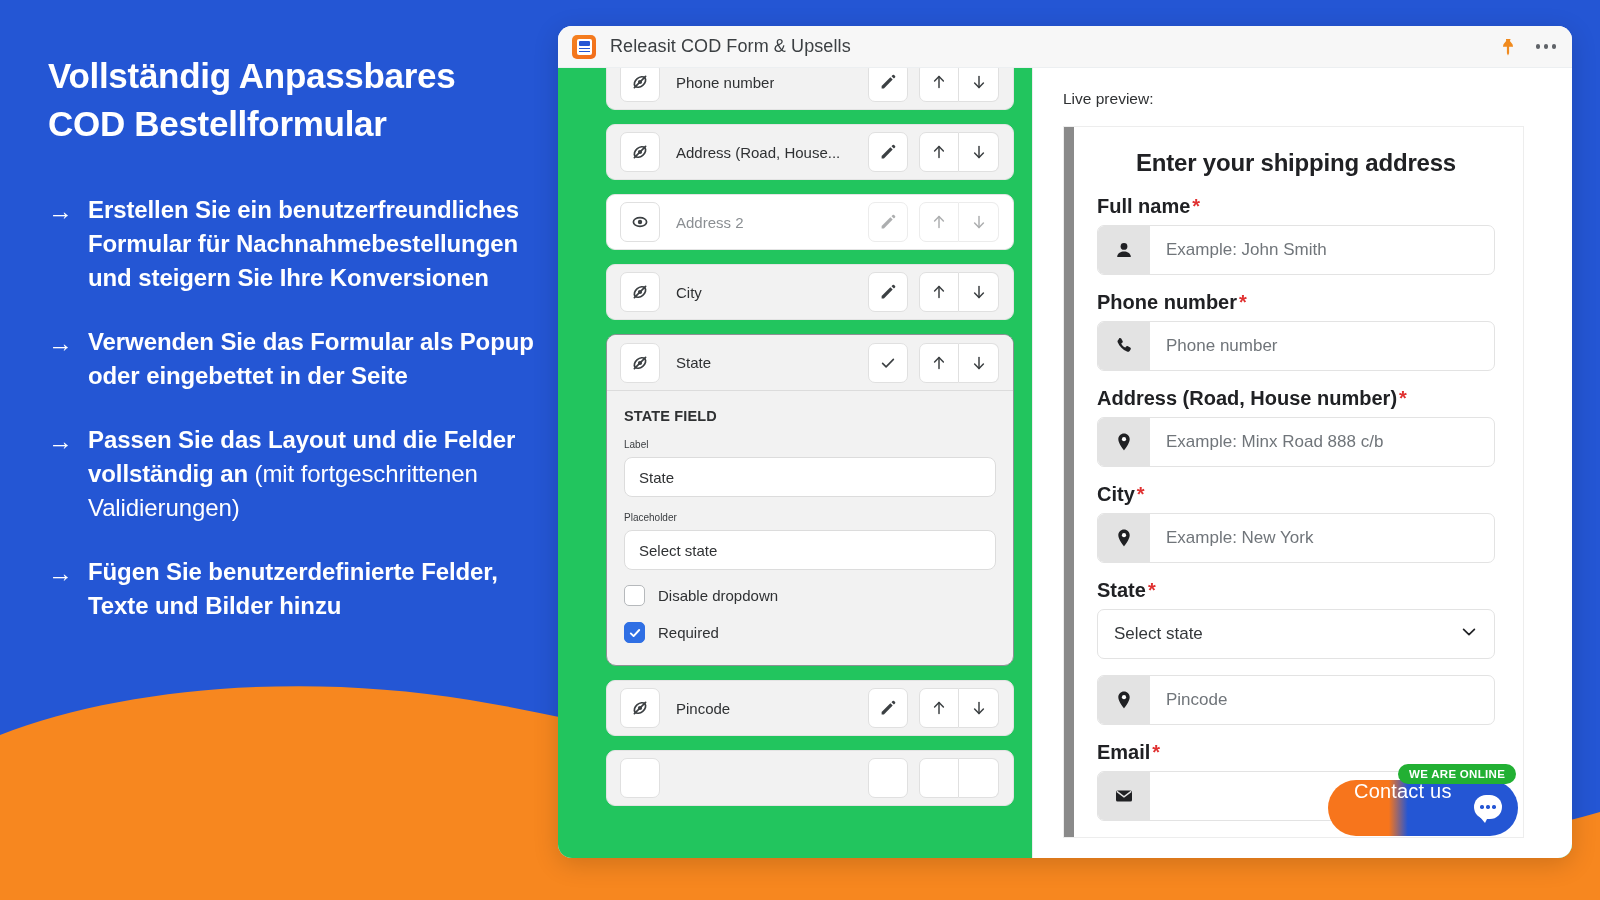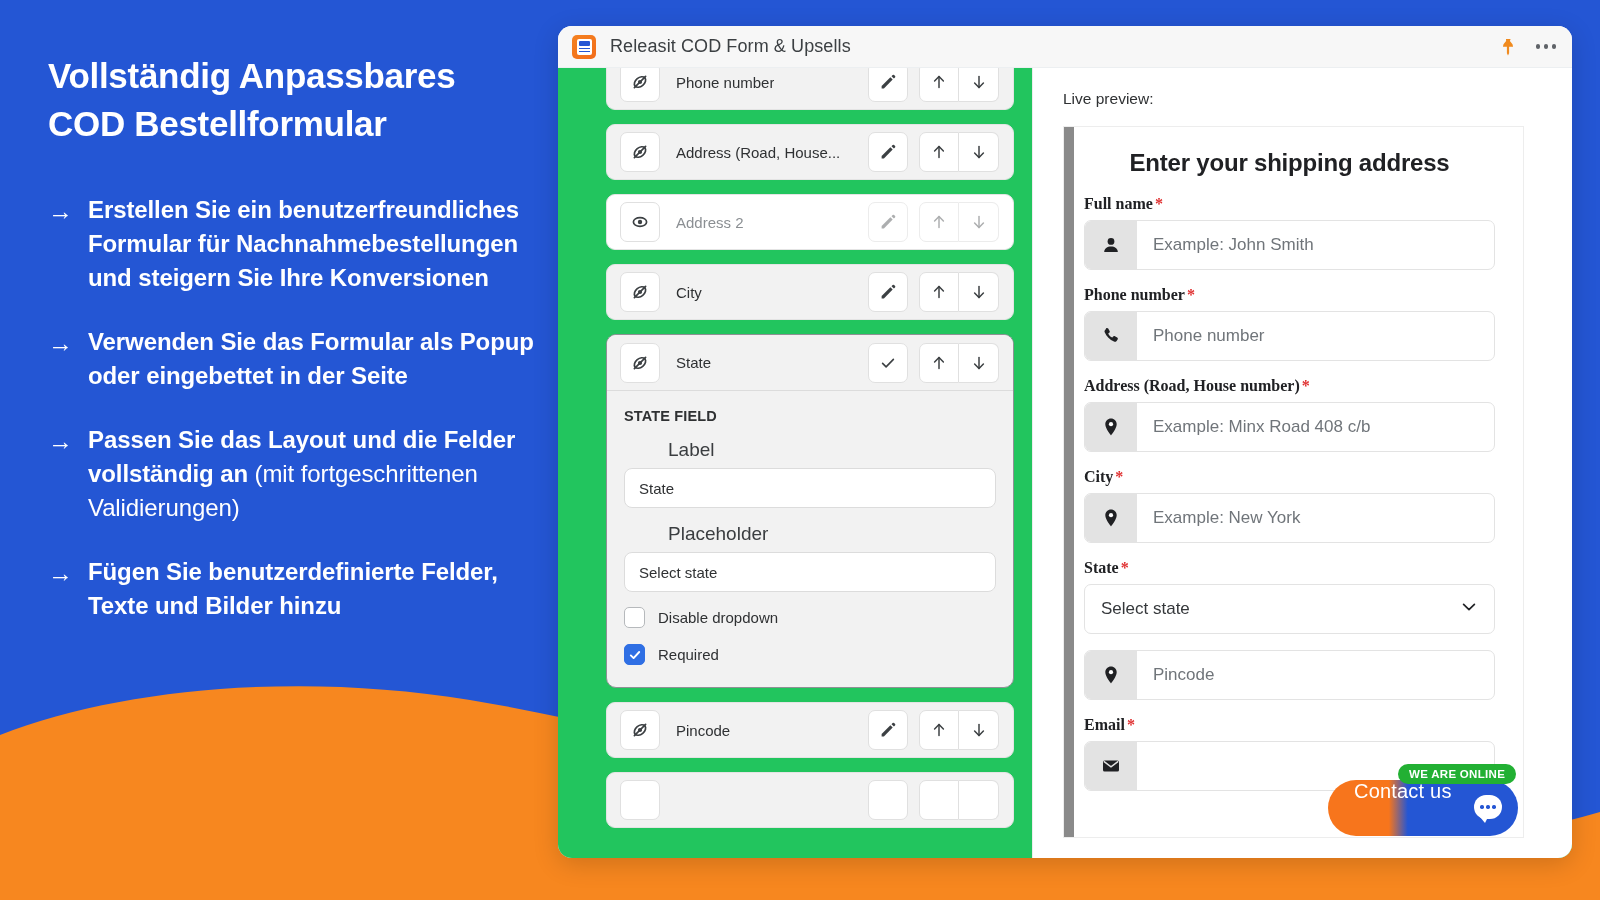--- a/index.html
+++ b/index.html
@@ -193,24 +193,23 @@
   }
   #state-card-body { padding: 17px 17px 22px 17px; }
   #state-section-title {
     font-size: 14.5px;
     font-weight: 700;
     color: #2f3133;
     letter-spacing: 0.15px;
     margin-bottom: 15px;
   }
   .form-label {
-    font-size: 19px;
+    font-size: 10px;
     color: #3a3d40;
     margin-bottom: 7px;
-    margin-left: 44px;
   }
   .text-input {
     width: 100%;
     height: 40px;
     background: #ffffff;
     border: 1px solid #dcdcdc;
     border-radius: 8px;
     display: flex; align-items: center;
     padding: 0 14px;
     font-size: 15px;
@@ -261,36 +260,35 @@
     height: 712px;
     overflow: hidden;
   }
   #preview-scrollbar {
     position: absolute;
     left: 0; top: 0; bottom: 0;
     width: 10px;
     background: #8a8a8a;
   }
   #preview-inner {
-    padding: 22px 28px 0 20px;
+    padding: 22px 28px 0 33px;
   }
   #preview-heading {
     text-align: center;
     font-size: 24px;
     font-weight: 700;
     color: #202124;
     letter-spacing: -0.2px;
     margin-bottom: 18px;
   }
   .pv-label {
-    font-size: 16px;
+    font-size: 20px;
     font-weight: 700;
     color: #202124;
     margin-bottom: 7px;
-    font-family: Liberation Serif, serif;
   }
   .pv-label .req { color: #e03131; font-weight: 700; margin-left: 2px; }
   .pv-input {
     display: flex;
     align-items: stretch;
     height: 50px;
     border: 1px solid #e3e3e3;
     border-radius: 7px;
     overflow: hidden;
     margin-bottom: 16px;
@@ -745,21 +743,21 @@
           <div class="pv-label">
             <span>Address (Road, House number)</span><span class="req">*</span>
           </div>
           <div class="pv-input">
             <div class="pv-icon">
               <svg width="22" height="22" viewBox="0 0 22 22">
                   <path d="M11 2.6c-3.2 0-5.7 2.5-5.7 5.7 0 4.3 5.7 11.1 5.7 11.1s5.7-6.8 5.7-11.1c0-3.2-2.5-5.7-5.7-5.7z" fill="#202124"></path>
                   <circle cx="11" cy="8.2" r="2.1" fill="#ffffff"></circle>
                 </svg>
             </div>
-            <div class="pv-placeholder">Example: Minx Road 408 c/b</div>
+            <div class="pv-placeholder">Example: Minx Road 888 c/b</div>
           </div>
 
           <div class="pv-label">
             <span>City</span><span class="req">*</span>
           </div>
           <div class="pv-input">
             <div class="pv-icon">
               <svg width="22" height="22" viewBox="0 0 22 22">
                   <path d="M11 2.6c-3.2 0-5.7 2.5-5.7 5.7 0 4.3 5.7 11.1 5.7 11.1s5.7-6.8 5.7-11.1c0-3.2-2.5-5.7-5.7-5.7z" fill="#202124"></path>
                   <circle cx="11" cy="8.2" r="2.1" fill="#ffffff"></circle>

